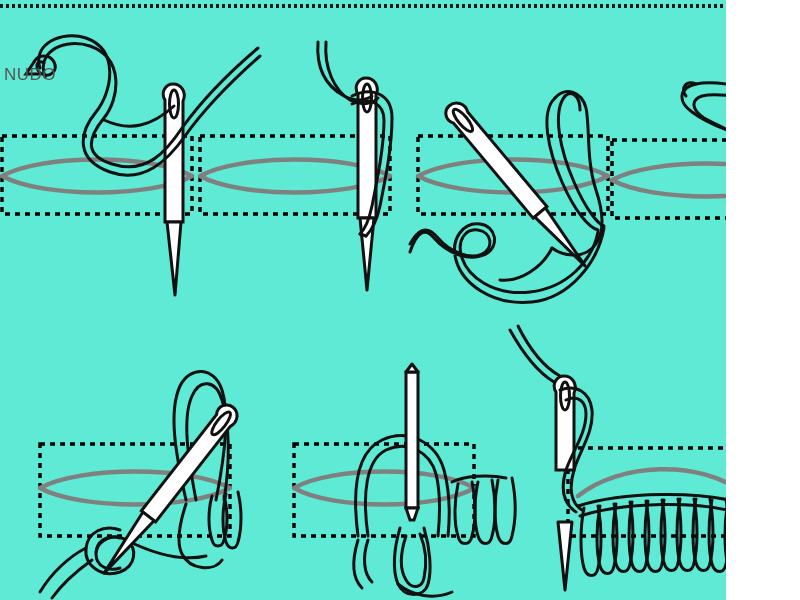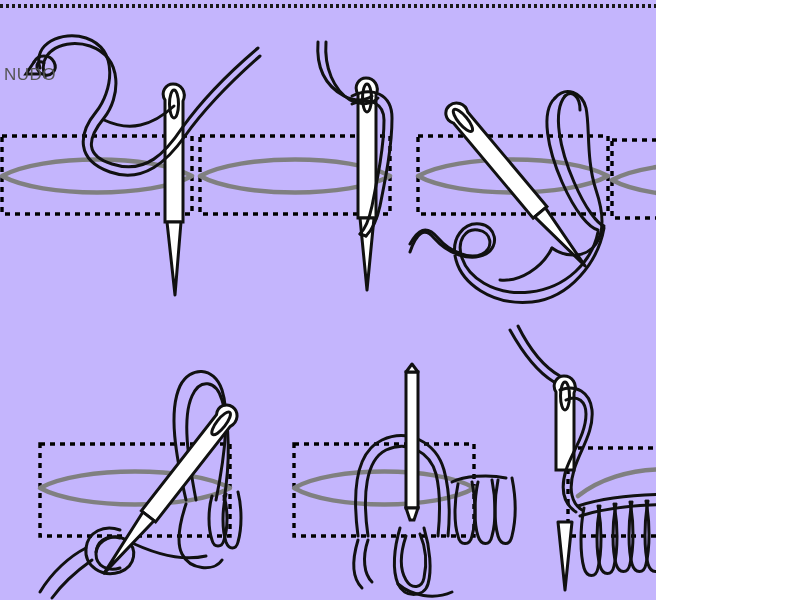--- a/index.html
+++ b/index.html
@@ -6,23 +6,23 @@
   html, body {
     margin: 0;
     padding: 0;
     background: #ffffff;
   }
   body {
     font-family: "Liberation Sans", sans-serif;
   }
   #stage {
     position: relative;
-    width: 656px;
+    width: 726px;
     height: 600px;
-    background: #c4b5fd;
+    background: #5eead4;
     overflow: hidden;
   }
   #stage svg {
     position: absolute;
     left: 0;
     top: 0;
     width: 800px;
     height: 600px;
   }
   .nudo-label {

